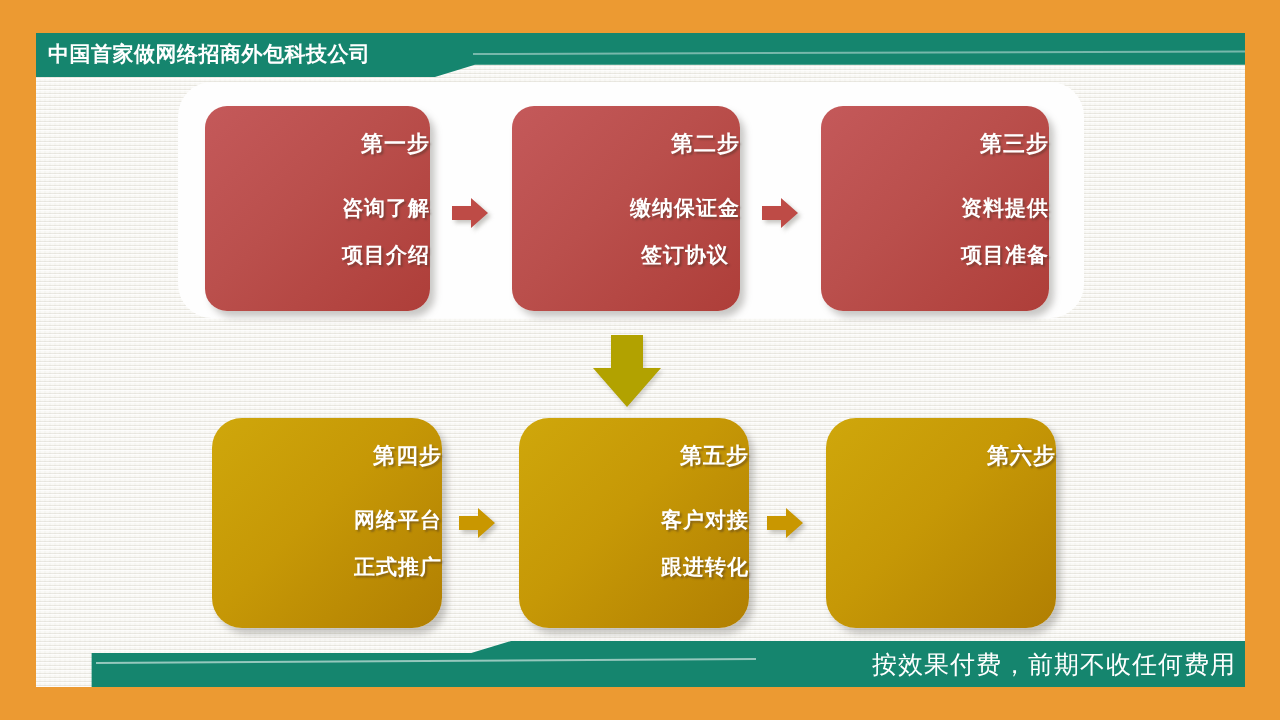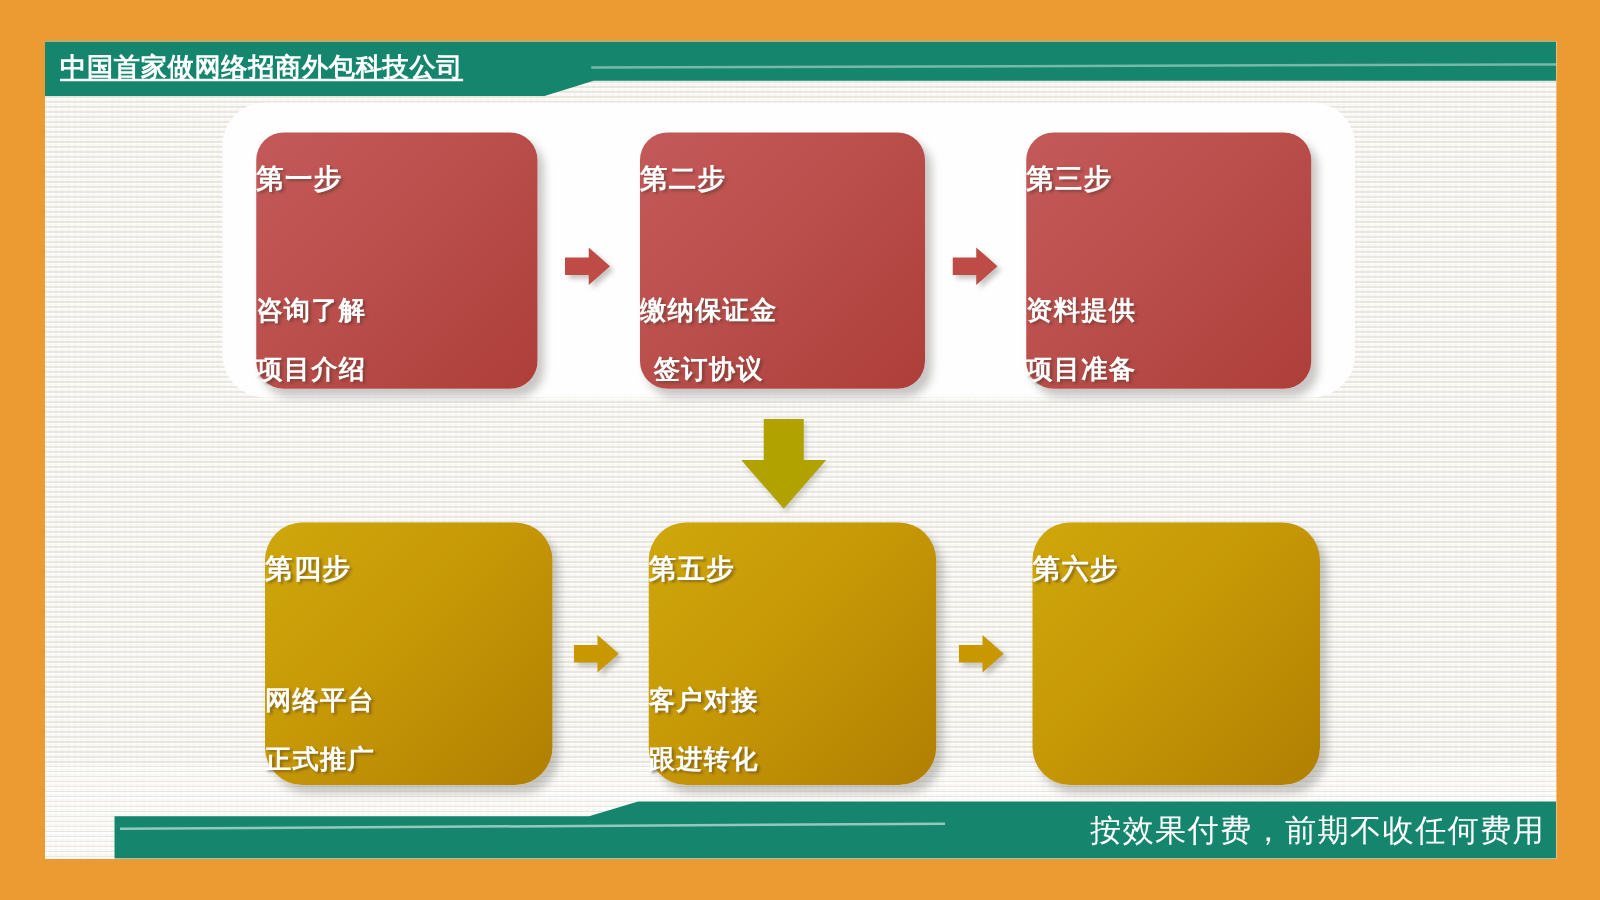--- a/index.html
+++ b/index.html
@@ -67,45 +67,43 @@
   #header-title {
     position: absolute;
     left: 48px;
     top: 40px;
     font-size: 21px;
     font-weight: bold;
     color: #FFFFFF;
     letter-spacing: 0.5px;
     white-space: nowrap;
     line-height: 28px;
-    text-decoration: underline;
   }
 
   
   #top-panel {
     position: absolute;
     left: 178px;
     top: 82px;
     width: 906px;
     height: 236px;
     background: #FEFEFE;
     border-radius: 34px;
   }
 
   
   .step-box {
     position: absolute;
     border-radius: 22px;
     box-shadow: 5px 6px 7px rgba(120,118,112,0.40);
     display: flex;
     flex-direction: column;
-    align-items: flex-start;
+    align-items: flex-end;
     box-sizing: border-box;
     padding-top: 23px;
-    gap: 40px;
   }
   .step-box.red {
     background: linear-gradient(135deg, #C4595A 0%, #BA4F4C 45%, #AE3E39 100%);
   }
   .step-box.gold {
     background: linear-gradient(135deg, #CFA70B 0%, #C69806 45%, #B17F02 100%);
     border-radius: 30px;
   }
   .step-title {
     font-size: 22px;

